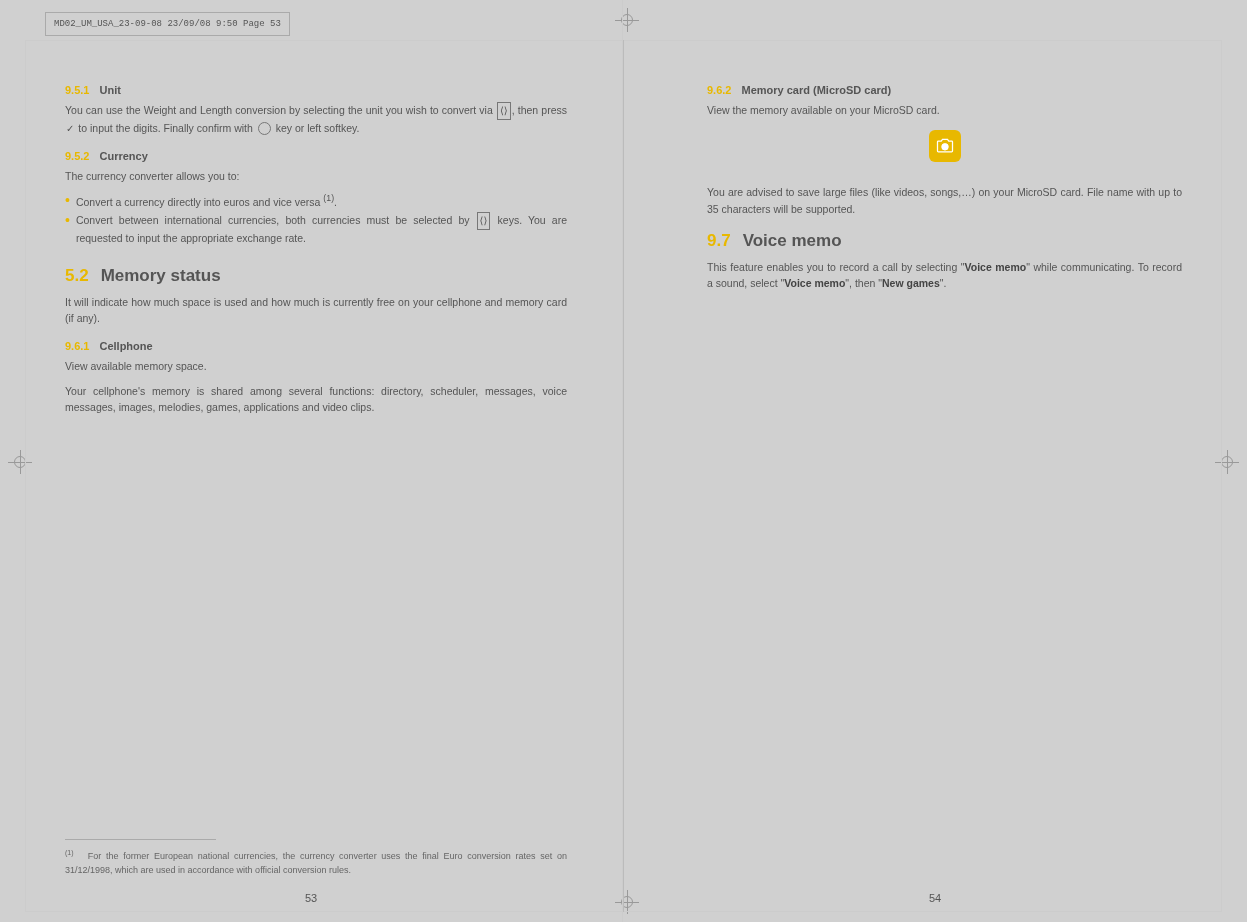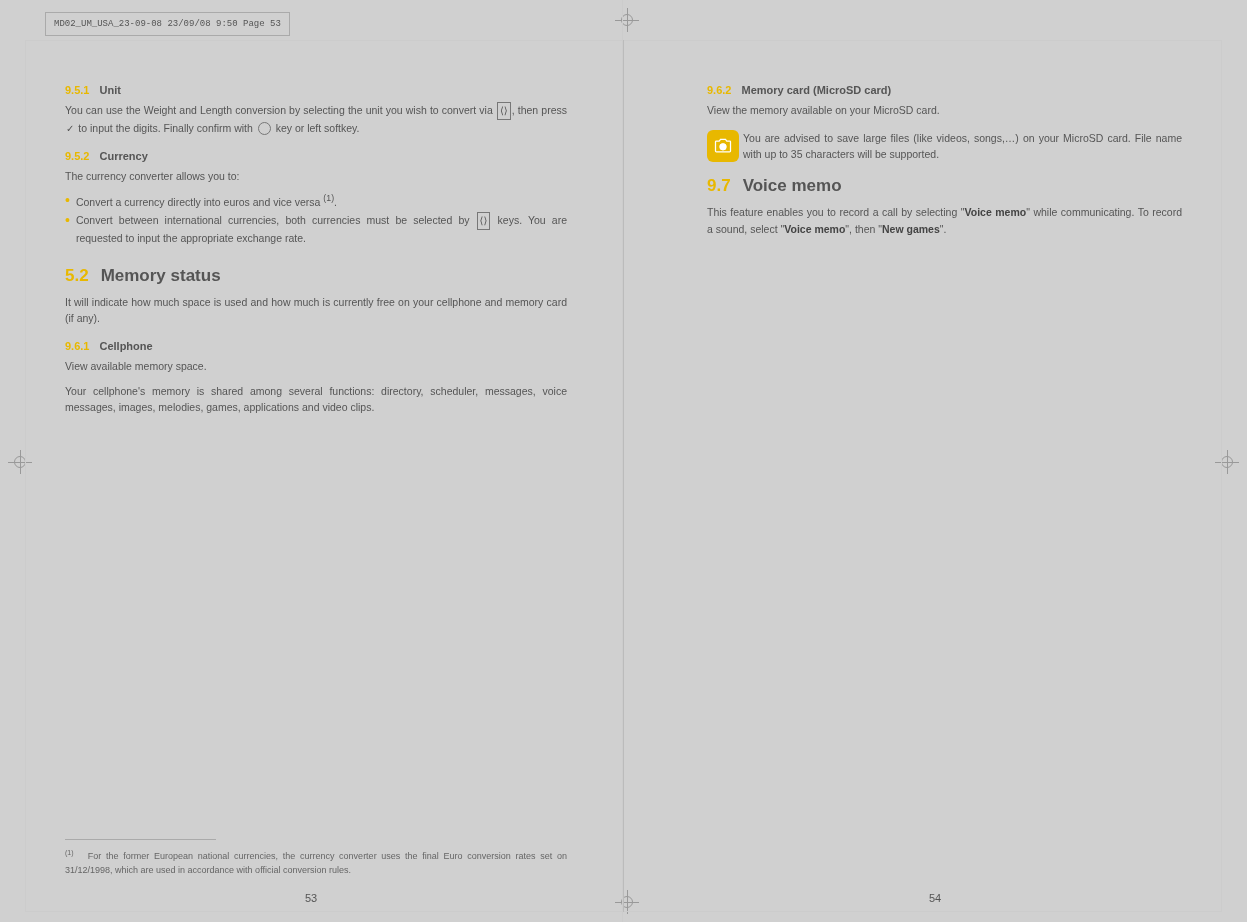--- a/index.html
+++ b/index.html
@@ -147,23 +147,24 @@
       border-radius: 50%;
       font-size: 8px;
       color: #555;
       margin: 0 2px;
       vertical-align: middle;
     }
 
     
     .note-box {
       display: flex;
-      gap: 4px;
+      gap: 22px;
       margin: 10px 0;
-      align-items: flex-end;
+      align-items: center;
+      flex-direction: column;
     }
 
     .note-icon {
       width: 32px;
       height: 32px;
       background: #e8b800;
       border-radius: 6px;
       display: flex;
       align-items: center;
       justify-content: center;

